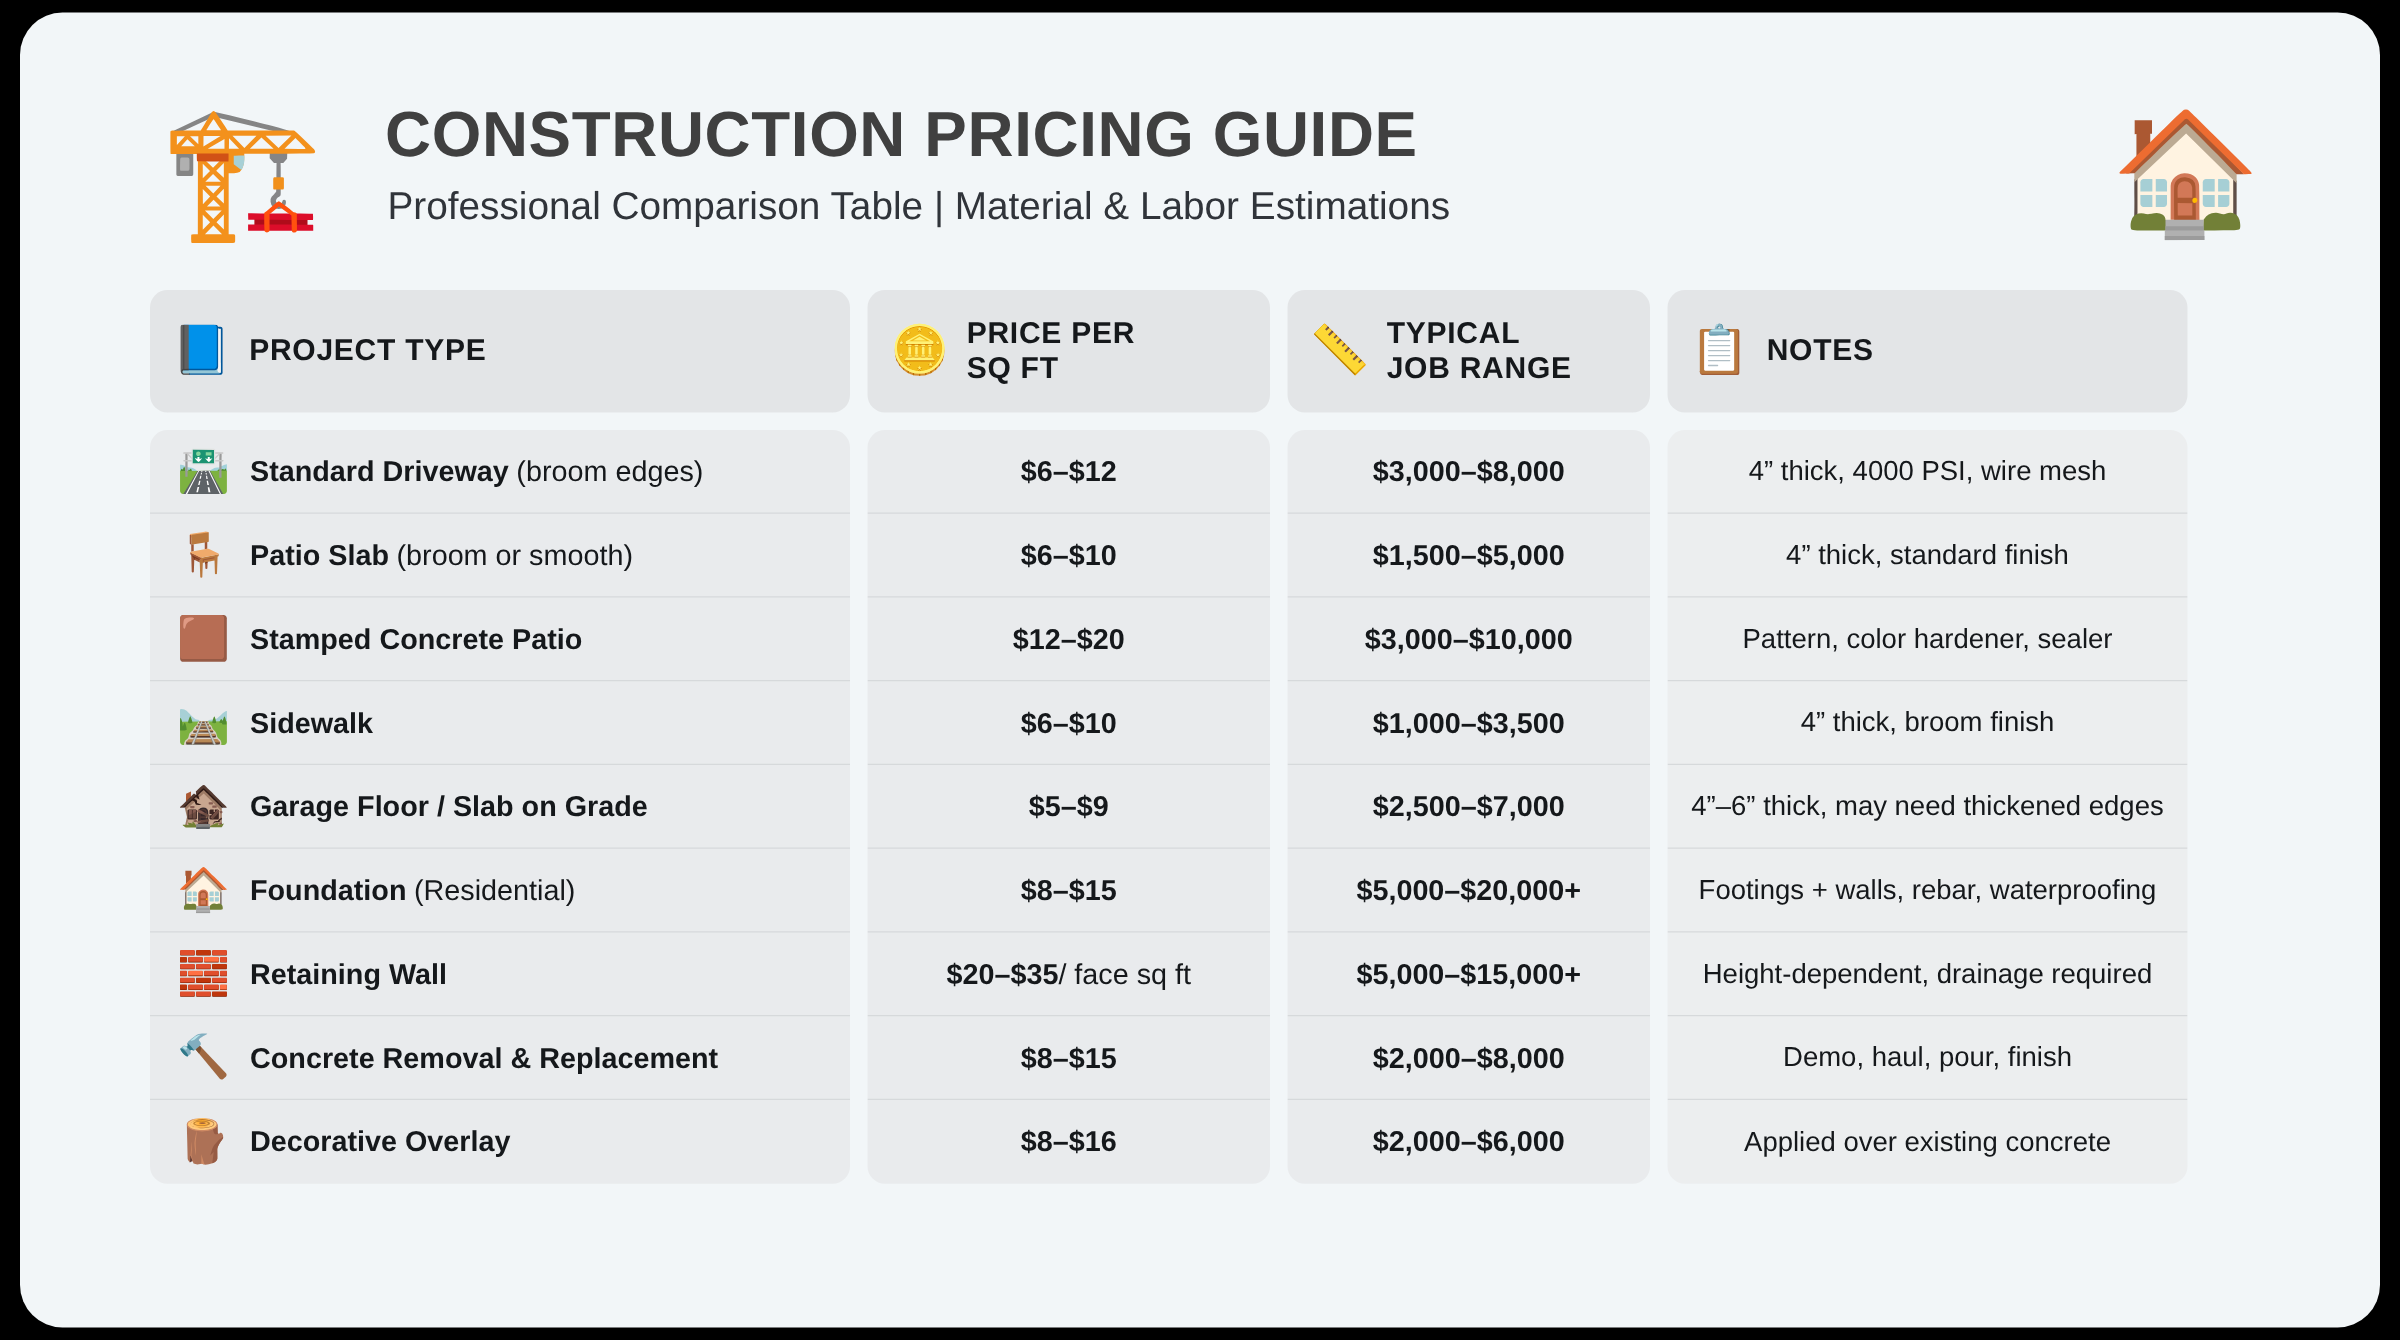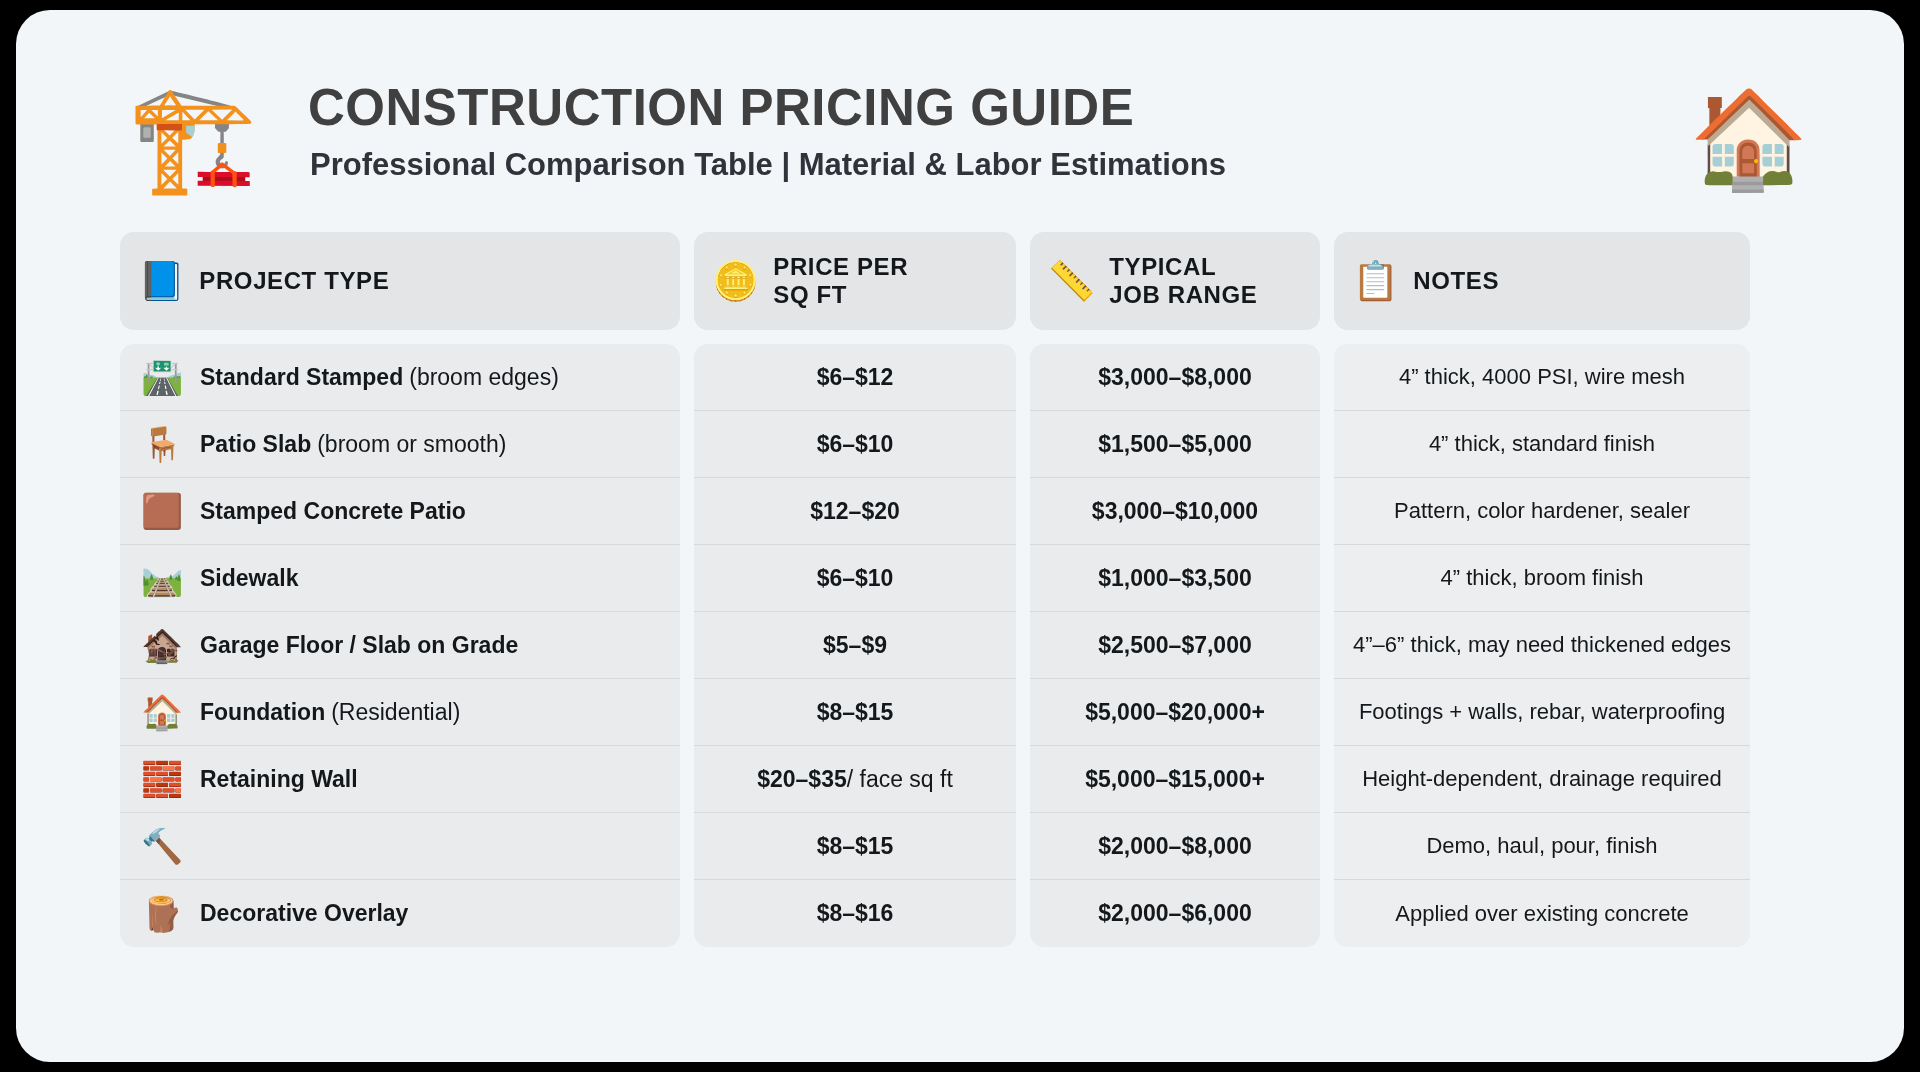--- a/index.html
+++ b/index.html
@@ -73,21 +73,21 @@
     letter-spacing: 0.5px;
     color: #404040;
     margin: 0;
     line-height: 1.1;
     font-family: "Liberation Sans", sans-serif;
   }
   .subtitle {
     margin: 10px 0 0 2px;
     font-size: 31px;
     color: #30343a;
-    font-weight: 700;
+    font-weight: 400;
     line-height: 1.2;
   }
 
   
   .table {
     position: absolute;
     left: 104px;
     top: 222px;
     width: 1700px;
   }
@@ -221,21 +221,21 @@
         <div class="th col-notes">
           <span class="th-icon">📋</span>
           <span class="th-label">NOTES</span>
         </div>
       </div>
 
       <div class="tbody">
         <div class="colbox col-project" id="col-project">
             <div class="cell project">
               <span class="row-icon">🛣️</span>
-              <span class="row-name">Standard Stamped</span>
+              <span class="row-name">Standard Driveway</span>
               <span class="row-qual">(broom edges)</span>
             </div>
             <div class="cell project">
               <span class="row-icon">🪑</span>
               <span class="row-name">Patio Slab</span>
               <span class="row-qual">(broom or smooth)</span>
             </div>
             <div class="cell project">
               <span class="row-icon">🟫</span>
               <span class="row-name">Stamped Concrete Patio</span>
@@ -252,20 +252,21 @@
               <span class="row-icon">🏠</span>
               <span class="row-name">Foundation</span>
               <span class="row-qual">(Residential)</span>
             </div>
             <div class="cell project">
               <span class="row-icon">🧱</span>
               <span class="row-name">Retaining Wall</span>
             </div>
             <div class="cell project">
               <span class="row-icon">🔨</span>
+              <span class="row-name">Concrete Removal &amp; Replacement</span>
             </div>
             <div class="cell project">
               <span class="row-icon">🪵</span>
               <span class="row-name">Decorative Overlay</span>
             </div>
           </div>
         <div class="colbox col-price" id="col-price">
             <div class="cell center">
               <span>$6–$12</span>
             </div>

